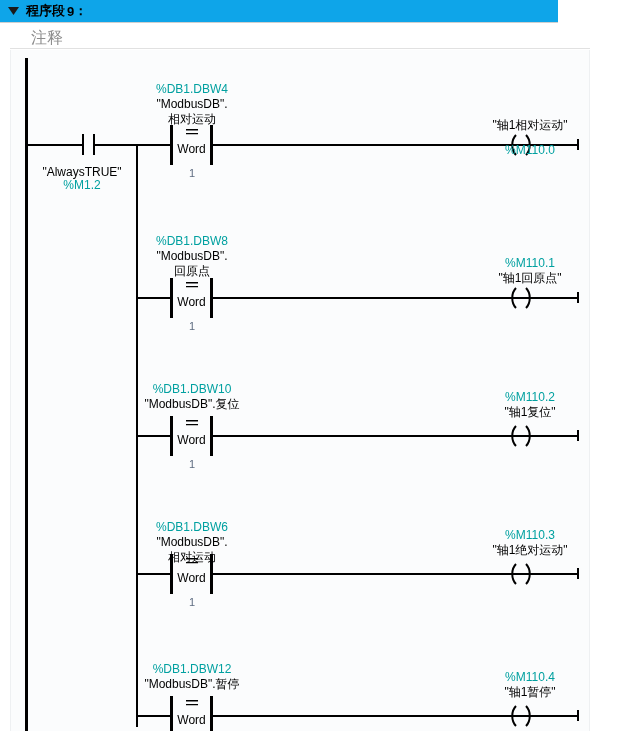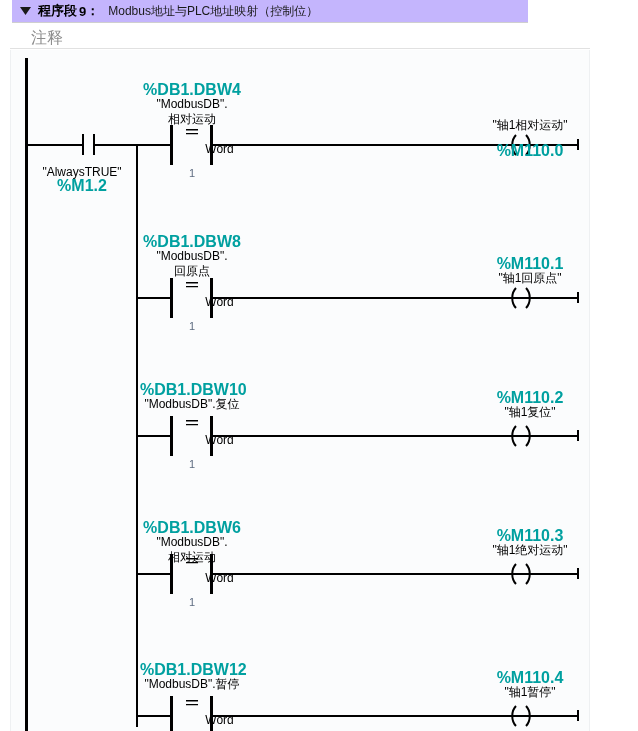--- a/index.html
+++ b/index.html
@@ -13,23 +13,23 @@
     height: 731px;
     overflow: hidden;
     font-family: "Liberation Sans", "DejaVu Sans", sans-serif;
     color: #000;
     -webkit-font-smoothing: none;
   }
 
   
   .network-header {
     position: absolute;
-    left: 12px; top: 0;
-    width: 516px; height: 23px;
-    background: #c4b5fd;
+    left: 0; top: 0;
+    width: 558px; height: 23px;
+    background: #0ea5e9;
     border-bottom: 1px solid #cfcfcf;
     display: flex;
     align-items: center;
     box-sizing: border-box;
   }
   .collapse-arrow {
     width: 26px;
     display: flex;
     align-items: center;
     justify-content: center;
@@ -165,21 +165,20 @@
     line-height: 12px;
     letter-spacing: -1px;
   }
   .cmp .type {
     position: absolute;
     left: 3px; top: 18px;
     width: 37px;
     text-align: center;
     font-size: 12px;
     line-height: 13px;
-    margin-left: 28px;
   }
   .cmp-const {
     position: absolute;
     font-size: 11px;
     color: #5d6b80;
     text-align: center;
     width: 44px;
   }
 
   
@@ -190,22 +189,22 @@
   .coil svg { display: block; }
 
   
   .lbl {
     position: absolute;
     text-align: center;
     white-space: nowrap;
     line-height: 15px;
   }
   .addr {
-    font-size: 16px;
-    font-weight: bold;
+    font-size: 12px;
+    font-weight: normal;
     color: #00a0a0;
   }
   .sym {
     font-size: 12px;
     color: #000;
   }
   .sym2 {
     font-size: 12px;
     color: #000;
   }
@@ -217,21 +216,20 @@
   <div class="collapse-arrow">
     <span>
       <svg width="11" height="8" viewBox="0 0 11 8">
           <polygon points="0,0 11,0 5.5,8" fill="#1a1a1a"></polygon>
         </svg>
     </span>
   </div>
   <span class="network-label">程序段</span>
   <span class="network-number">9</span>
   <span class="network-colon">：</span>
-  <span class="network-title">Modbus地址与PLC地址映射（控制位）</span>
 </div>
 
 <div class="comment-area">
   <div class="comment-text">注释</div>
 </div>
 <div class="comment-underline"></div>
 
 <div class="ladder-canvas">
   <div class="canvas-bg"></div>
 

